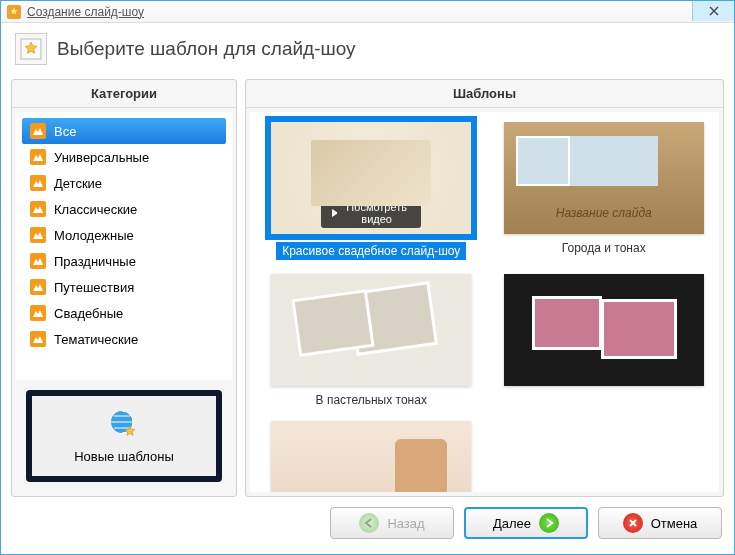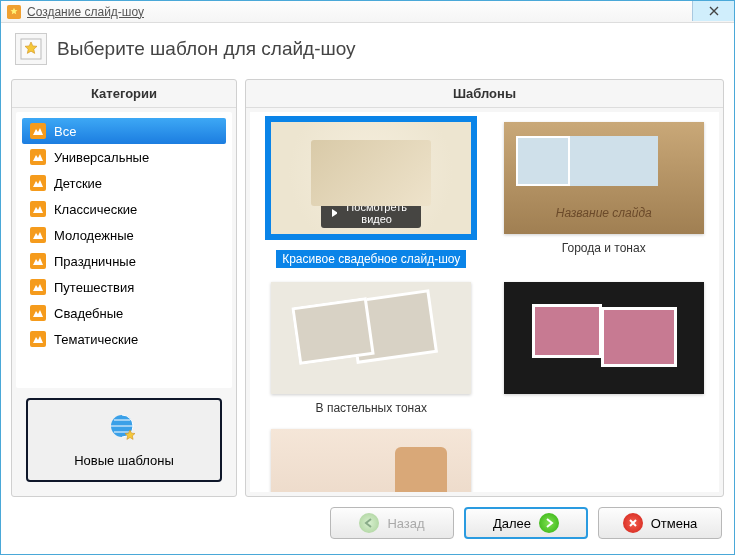--- a/index.html
+++ b/index.html
@@ -13,27 +13,27 @@
 .header h1 { font-size: 19px; font-weight: normal; color: #444; }
 .content { display: flex; gap: 8px; padding: 0 10px; height: 418px; }
 .panel { background: #f6f6f6; border: 1px solid #d0d0d0; border-radius: 3px; display: flex; flex-direction: column; }
 .panel-left { width: 226px; }
 .panel-right { flex: 1; position: relative; }
 .panel-header { text-align: center; font-weight: bold; padding: 6px 0; color: #333; border-bottom: 1px solid #ddd; }
 .cat-list { padding: 6px; flex: 1; background: #fff; margin: 4px; border-radius: 2px; }
 .cat-item { display: flex; align-items: center; gap: 8px; padding: 5px 8px; cursor: pointer; border-radius: 2px; }
 .cat-item.selected { background: linear-gradient(#3da8f5,#1c7de0); color: #fff; }
 .cat-icon { width: 16px; height: 16px; flex-shrink: 0; }
-.new-templates { margin: 6px 14px 14px; padding: 12px; background: #f0f0f0; border: 2px solid #0f172a; border-radius: 4px; text-align: center; cursor: pointer; }
+.new-templates { margin: 6px 14px 14px; padding: 12px; background: #f0f0f0; border: 6px solid #0f172a; border-radius: 4px; text-align: center; cursor: pointer; }
 .new-templates .nt-icon { width: 32px; height: 32px; margin: 0 auto 6px; }
 .templates-grid { flex: 1; overflow-y: scroll; padding: 10px 4px 10px 10px; background: #fff; margin: 4px; display: grid; grid-template-columns: 1fr 1fr; gap: 14px 10px; align-content: start; }
 .tpl { text-align: center; }
 .tpl-thumb { width: 200px; height: 112px; margin: 0 auto 6px; border-radius: 0; position: relative; background: #e8e4da; overflow: hidden; box-shadow: 0 1px 3px rgba(0,0,0,.2); }
 .tpl.selected .tpl-thumb { outline: 6px solid #0a84e8; }
-.tpl.selected .tpl-label { background: #0a84e8; color: #fff; display: inline-block; padding: 2px 6px; margin-top: 10px; }
+.tpl.selected .tpl-label { background: #0a84e8; color: #fff; display: inline-block; padding: 2px 6px; margin-top: 2px; }
 .tpl-label { font-size: 12px; color: #333; }
 .watch-btn { position: absolute; bottom: 6px; left: 50%; transform: translateX(-50%); background: rgba(40,40,40,.85); color: #fff; font-size: 11px; padding: 3px 10px; border-radius: 3px; display: flex; align-items: center; gap: 5px; }
 .footer { display: flex; justify-content: flex-end; gap: 10px; padding: 10px 12px; }
 .btn { min-width: 124px; height: 32px; border: 1px solid #b8b8b8; border-radius: 4px; background: linear-gradient(#fdfdfd,#e9e9e9); display: flex; align-items: center; justify-content: center; gap: 8px; cursor: pointer; font-size: 13px; }
 .btn.primary { border: 2px solid #2a9be0; }
 .btn.disabled { color: #aaa; }
 .icon-circle { width: 20px; height: 20px; border-radius: 50%; display: flex; align-items: center; justify-content: center; }
 
 .th-wedding { background: radial-gradient(circle at 50% 45%, #f5eedd 0%, #ede5d0 70%); }
 .th-wedding::after { content:""; position:absolute; inset: 18px 40px 28px; background: linear-gradient(135deg,#d9caa8,#eee3cb); border-radius: 3px; }

